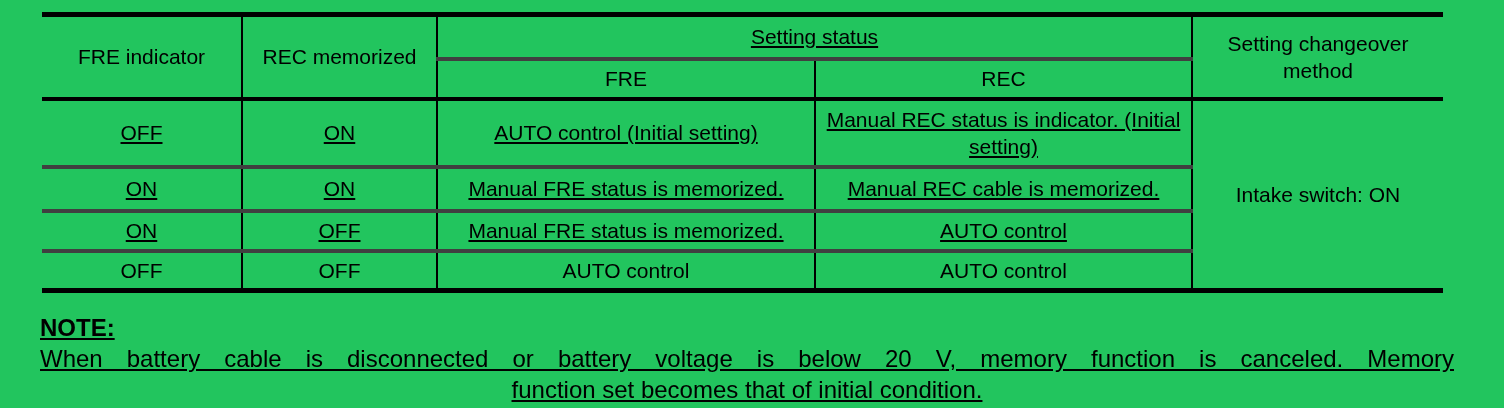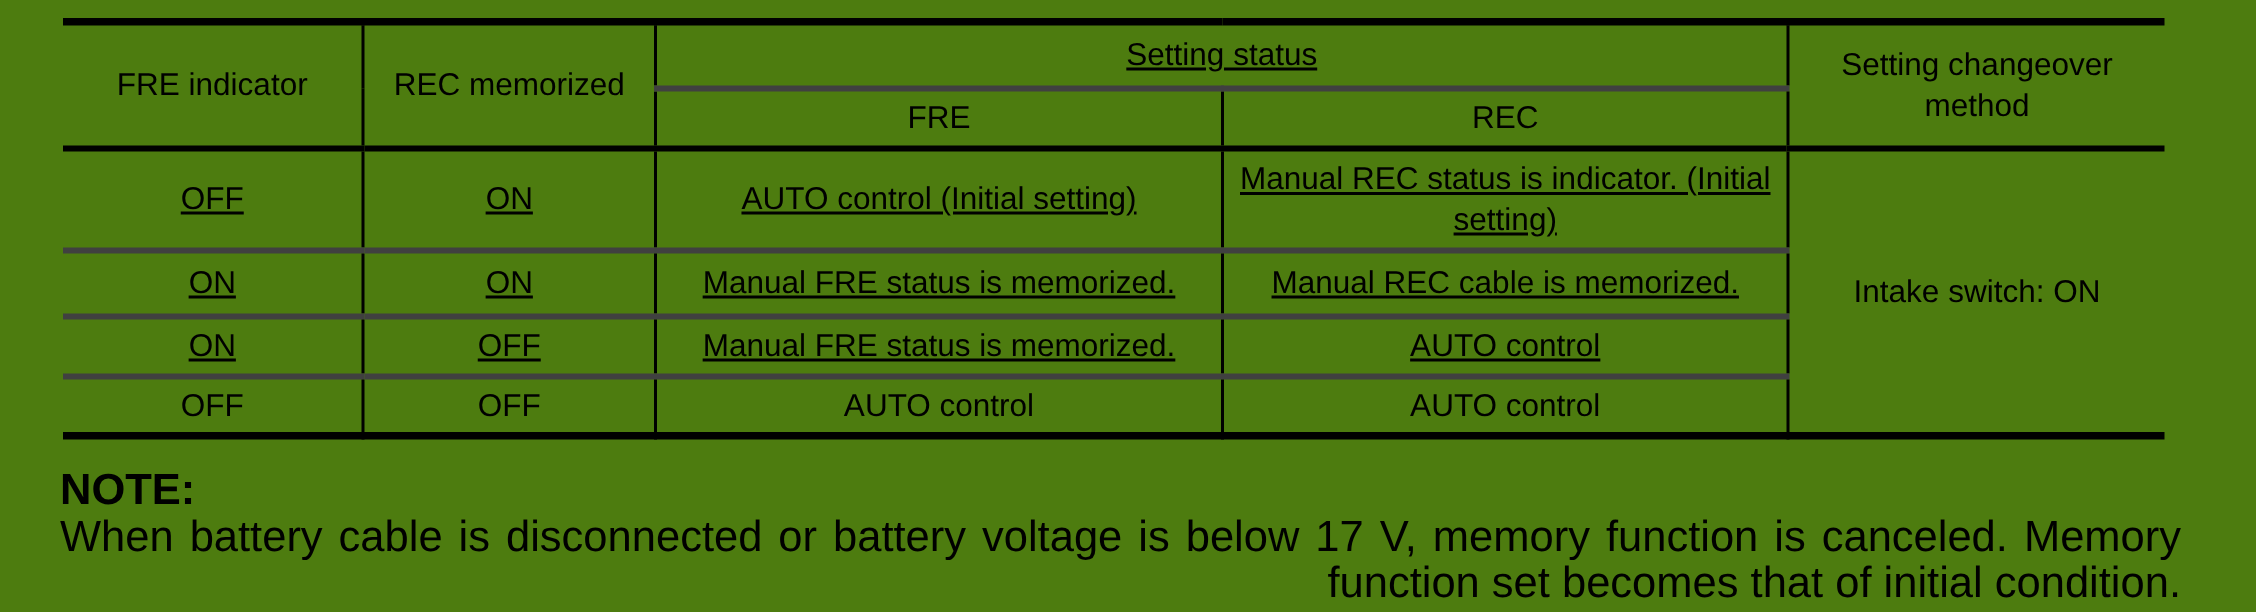--- a/index.html
+++ b/index.html
@@ -9,21 +9,21 @@
     width: 1504px;
     height: 408px;
     font-family: "Liberation Sans", sans-serif;
     color: #000000;
     overflow: hidden;
   }
   .page {
     position: relative;
     width: 1504px;
     height: 408px;
-    background: #4d7c0f;
+    background: #22c55e;
   }
 
   
   table.spec {
     position: absolute;
     left: 42px;
     top: 12px;
     width: 1401px;
     border-collapse: collapse;
     table-layout: fixed;
@@ -57,35 +57,36 @@
   tr.drow2 { height: 44px; }
   tr.drow3 { height: 40px; }
   tr.drow4 { height: 40px; }
 
   
   .note {
     position: absolute;
     left: 40px;
     top: 312px;
     width: 1414px;
-    font-size: 29px;
+    font-size: 24px;
+    text-decoration: underline;
   }
   .note-label {
     font-weight: bold;
     line-height: 31px;
   }
   .note-line1 {
     line-height: 31px;
     text-align: justify;
     text-align-last: justify;
     white-space: normal;
   }
   .note-line2 {
     line-height: 31px;
-    text-align: right;
+    text-align: center;
   }
 </style>
 </head>
 <body>
 
 <div class="page">
 
   <table class="spec">
     <colgroup>
       <col style="width:200px">
@@ -130,17 +131,17 @@
         <td>OFF</td>
         <td class="vl">OFF</td>
         <td class="vl left">AUTO control</td>
         <td class="vl left">AUTO control</td>
       </tr>
     </tbody>
   </table>
 
   <div class="note">
     <div class="note-label">NOTE:</div>
-    <div class="note-line1">When battery cable is disconnected or battery voltage is below 17 V, memory function is canceled. Memory</div>
+    <div class="note-line1">When battery cable is disconnected or battery voltage is below 20 V, memory function is canceled. Memory</div>
     <div class="note-line2">function set becomes that of initial condition.</div>
   </div>
 
 </div>
 
 </body></html>

